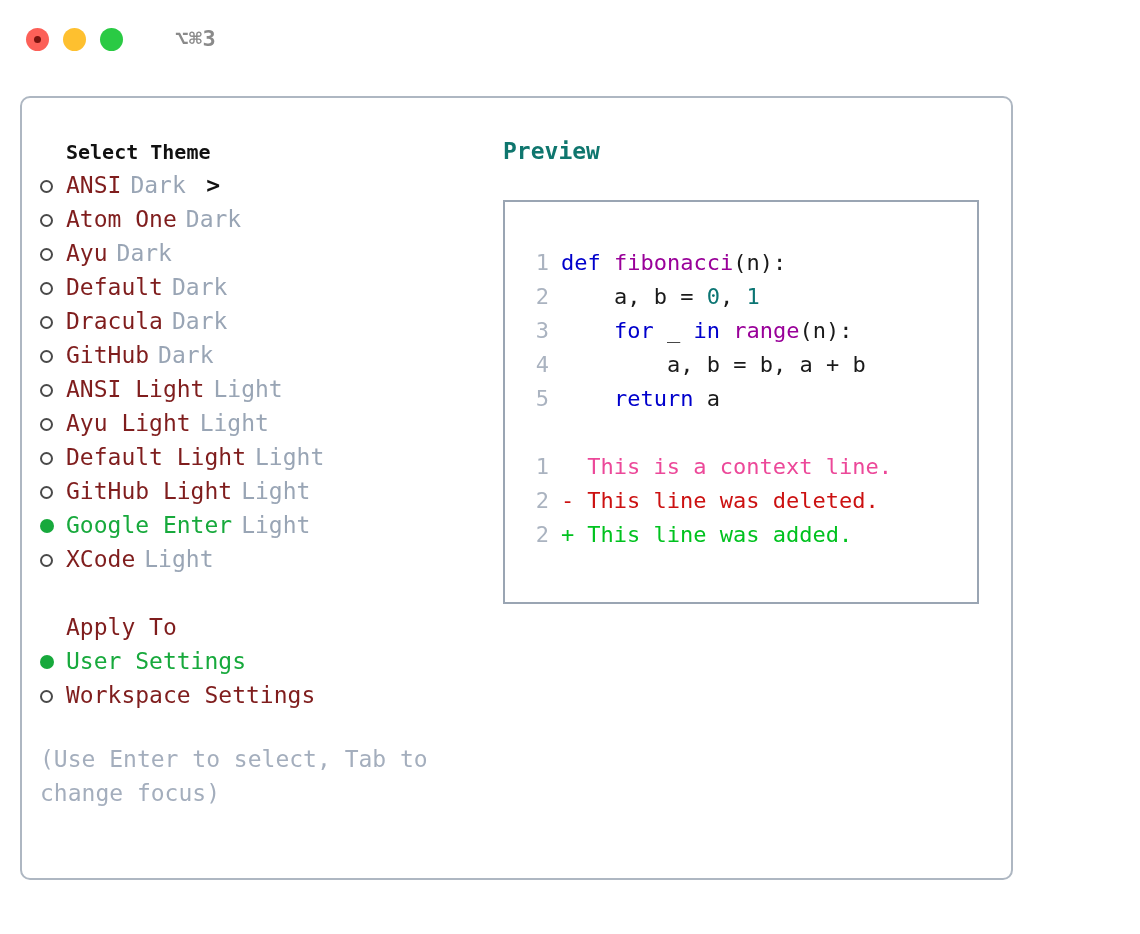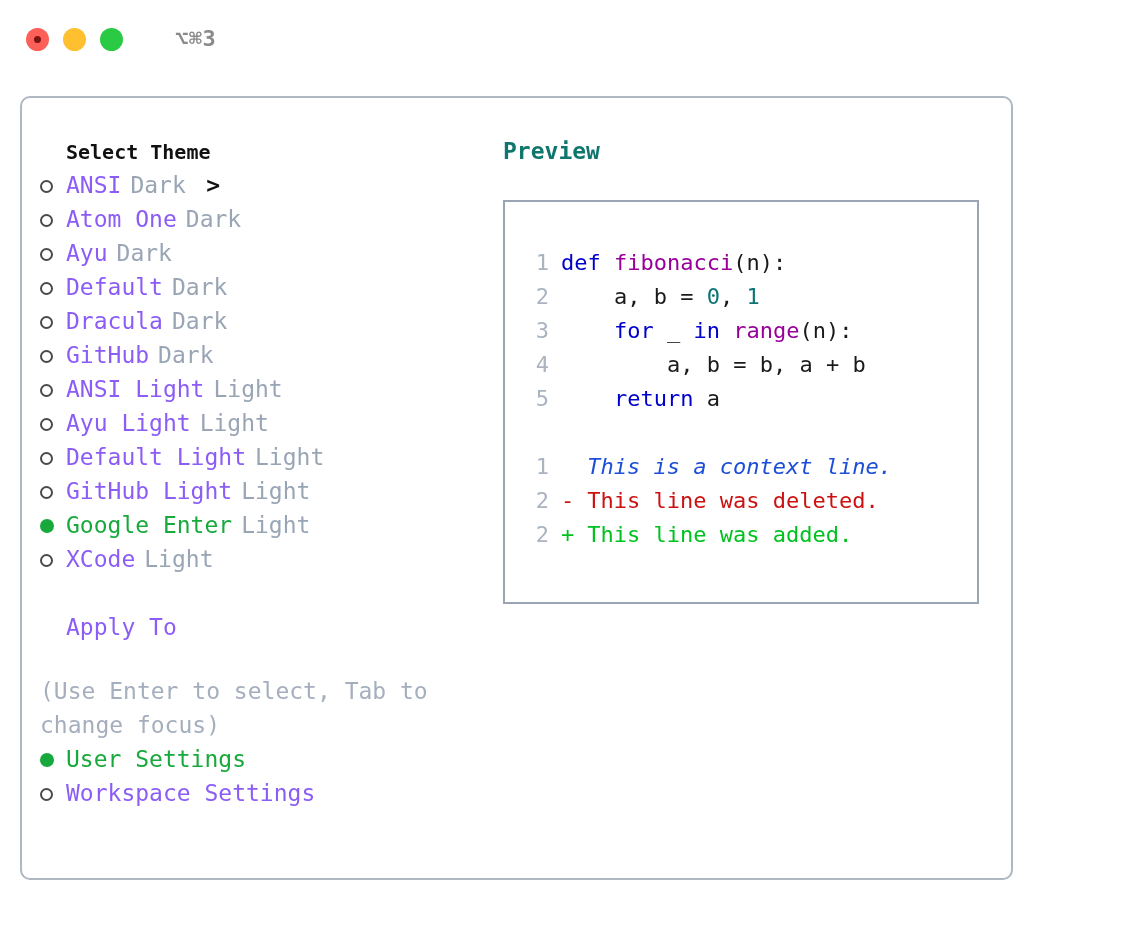--- a/index.html
+++ b/index.html
@@ -133,21 +133,21 @@
     font-weight: bold;
     color: #111111;
   }
 
   .section-head {
     font-weight: bold;
     color: #111111;
     font-size: 20px;
   }
   .item-label {
-    color: #8b5cf6;
+    color: #7f1d1d;
   }
   .item-label.selected {
     color: #17a93c;
   }
   .item-tag {
     color: #99a5b5;
     margin-left: 9px;
   }
 
   .spacer-line { height: 34px; }
@@ -204,21 +204,21 @@
     margin-right: 12px;
   }
   .code-blank { height: 34px; }
 
   .tok-kw   { color: #0000cc; }
   .tok-fn   { color: #990099; text-align: right; }
   .tok-num  { color: #0b7573; }
   .tok-txt  { color: #1a1a1a; }
   .tok-punc { color: #1a1a1a; }
 
-  .diff-ctx { color: #1d4ed8; font-style: italic; }
+  .diff-ctx { color: #ec4899; }
   .diff-del { color: #cc1111; }
   .diff-add { color: #00c21f; }
   .diff-sign { display: inline-block; width: 13px; }
 </style>
 </head>
 <body>
 
 <div id="app-window">
 
   <div id="titlebar">
@@ -257,26 +257,26 @@
             <div class="list-line"><span class="marker"><span class="radio-off"></span></span><span class="item-label">XCode</span><span class="item-tag">Light</span></div>
           </div>
 
         <div class="spacer-line"></div>
 
         <div class="list-line">
           <span class="marker"></span>
           <span class="item-label">Apply To</span>
         </div>
 
-        <div id="hint-text">(Use Enter to select, Tab to change focus)</div>
-
         <div id="apply-to-list">
             <div class="list-line"><span class="marker"><span class="radio-on"></span></span><span class="item-label selected">User Settings</span></div>
             <div class="list-line"><span class="marker"><span class="radio-off"></span></span><span class="item-label">Workspace Settings</span></div>
           </div>
+
+        <div id="hint-text">(Use Enter to select, Tab to change focus)</div>
       </div>
 
       <div id="right-column">
         <div id="preview-title">Preview</div>
 
         <div id="preview-box">
           <div id="code-block">
               <div class="code-line"><span class="lineno">1</span><span><span class="tok-kw">def </span><span class="tok-fn">fibonacci</span><span class="tok-punc">(n):</span></span></div>
               <div class="code-line"><span class="lineno">2</span><span><span class="tok-txt">    a, b = </span><span class="tok-num">0</span><span class="tok-txt">, </span><span class="tok-num">1</span></span></div>
               <div class="code-line"><span class="lineno">3</span><span><span class="tok-txt">    </span><span class="tok-kw">for</span><span class="tok-txt"> _ </span><span class="tok-kw">in</span><span class="tok-txt"> </span><span class="tok-fn">range</span><span class="tok-punc">(n):</span></span></div>

